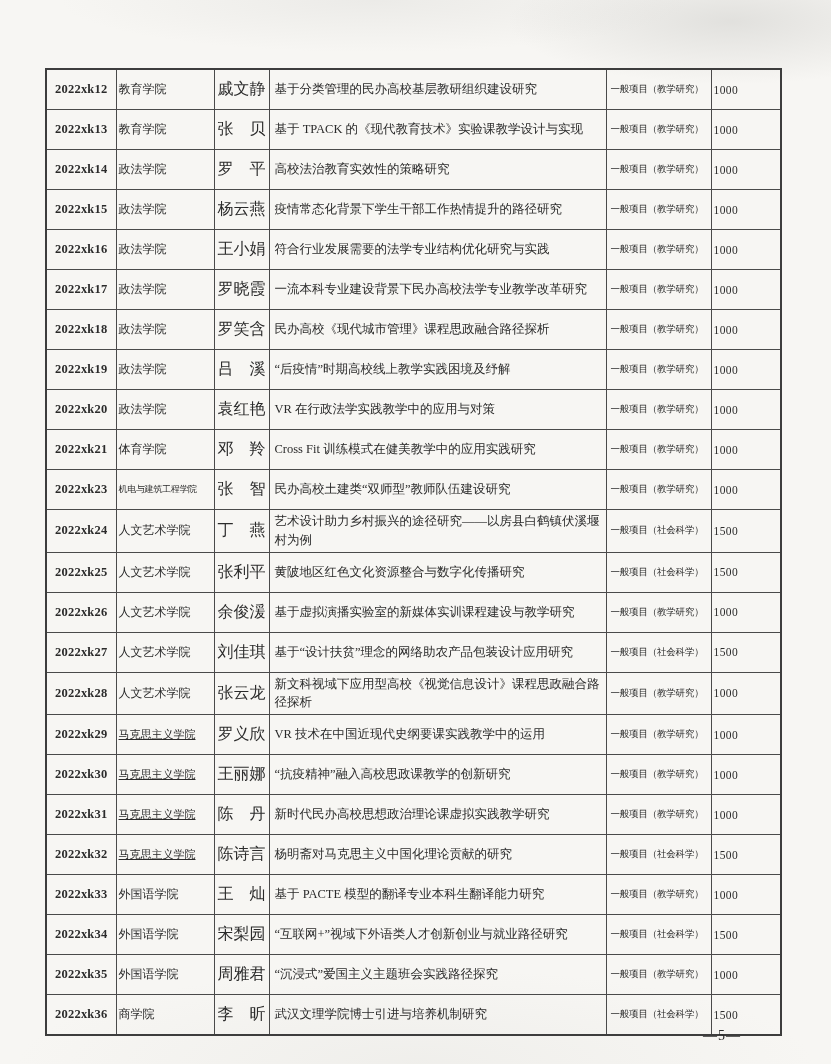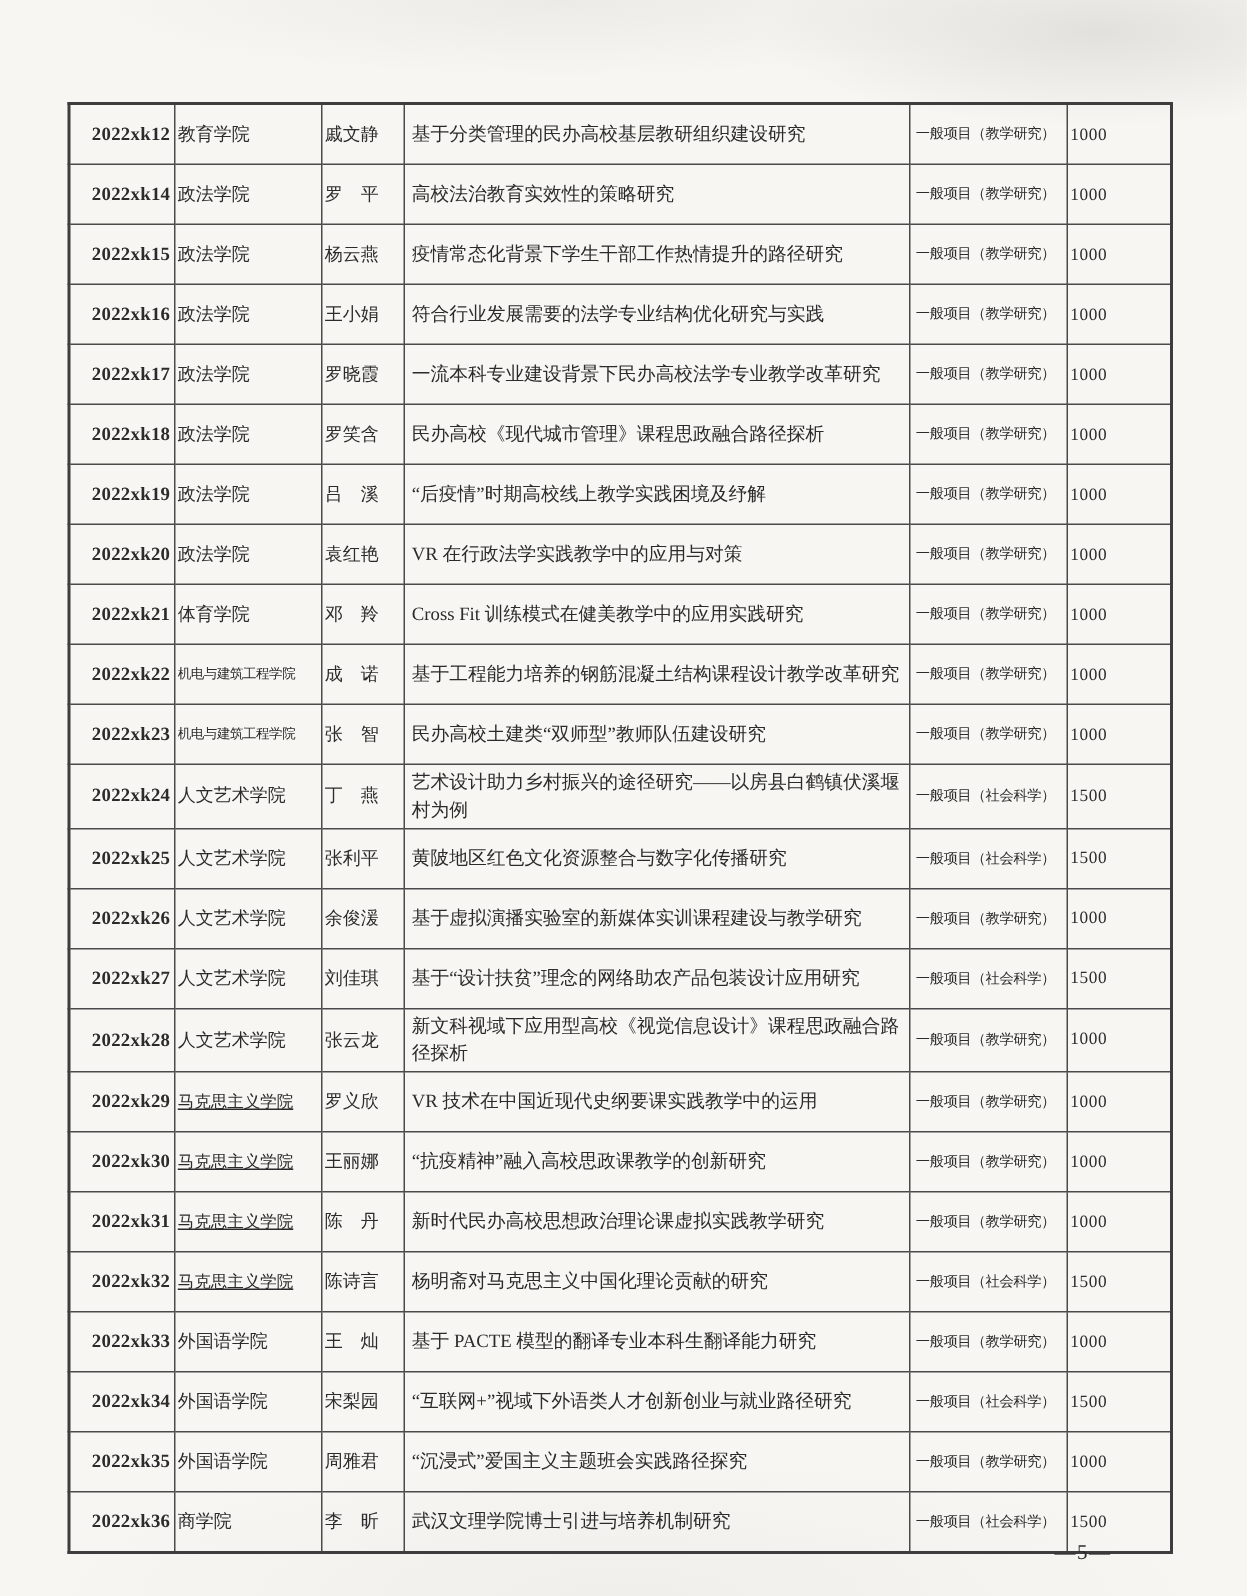--- a/index.html
+++ b/index.html
@@ -35,39 +35,40 @@
     border: 2px solid #3d3d3d;
   }
   .project-table td {
     border: 1px solid #4a4a4a;
     height: 35px;
     padding: 1px 2px;
     overflow: hidden;
     vertical-align: middle;
   }
   td.c-id {
-    text-align: right;
+    text-align: center;
     font-size: 12.5px;
     letter-spacing: .2px;
     font-weight: 600;
   }
   td.c-college {
     text-align: left;
     font-size: 12px;
   }
   td.c-college.small {
     font-size: 9px;
     letter-spacing: -0.3px;
   }
   td.c-college.mid {
     font-size: 11px;
     text-decoration: underline;
   }
   td.c-name {
-    font-size: 12px;
+    text-align: center;
+    font-size: 16px;
   }
   td.c-title {
     text-align: left;
     font-size: 12.5px;
     line-height: 1.5;
     padding: 2px 3px 2px 5px;
     margin-top: 20px;
   }
   td.c-type {
     text-align: left;
@@ -108,20 +109,28 @@
   <tbody id="table-body">
   <tr>
     <td class="c-id">2022xk12</td>
     <td class="c-college">教育学院</td>
     <td class="c-name">戚文静</td>
     <td class="c-title">基于分类管理的民办高校基层教研组织建设研究</td>
     <td class="c-type">一般项目（教学研究）</td>
     <td class="c-amount">1000</td>
   </tr>
 
+  <tr>
+    <td class="c-id">2022xk13</td>
+    <td class="c-college">教育学院</td>
+    <td class="c-name">张　贝</td>
+    <td class="c-title">基于 TPACK 的《现代教育技术》实验课教学设计与实现</td>
+    <td class="c-type">一般项目（教学研究）</td>
+    <td class="c-amount">1000</td>
+  </tr>
 
   <tr>
     <td class="c-id">2022xk14</td>
     <td class="c-college">政法学院</td>
     <td class="c-name">罗　平</td>
     <td class="c-title">高校法治教育实效性的策略研究</td>
     <td class="c-type">一般项目（教学研究）</td>
     <td class="c-amount">1000</td>
   </tr>
 
@@ -181,28 +190,20 @@
 
   <tr>
     <td class="c-id">2022xk21</td>
     <td class="c-college">体育学院</td>
     <td class="c-name">邓　羚</td>
     <td class="c-title">Cross Fit 训练模式在健美教学中的应用实践研究</td>
     <td class="c-type">一般项目（教学研究）</td>
     <td class="c-amount">1000</td>
   </tr>
 
-  <tr>
-    <td class="c-id">2022xk22</td>
-    <td class="c-college small">机电与建筑工程学院</td>
-    <td class="c-name">成　诺</td>
-    <td class="c-title">基于工程能力培养的钢筋混凝土结构课程设计教学改革研究</td>
-    <td class="c-type">一般项目（教学研究）</td>
-    <td class="c-amount">1000</td>
-  </tr>
 
   <tr>
     <td class="c-id">2022xk23</td>
     <td class="c-college small">机电与建筑工程学院</td>
     <td class="c-name">张　智</td>
     <td class="c-title">民办高校土建类“双师型”教师队伍建设研究</td>
     <td class="c-type">一般项目（教学研究）</td>
     <td class="c-amount">1000</td>
   </tr>
 

